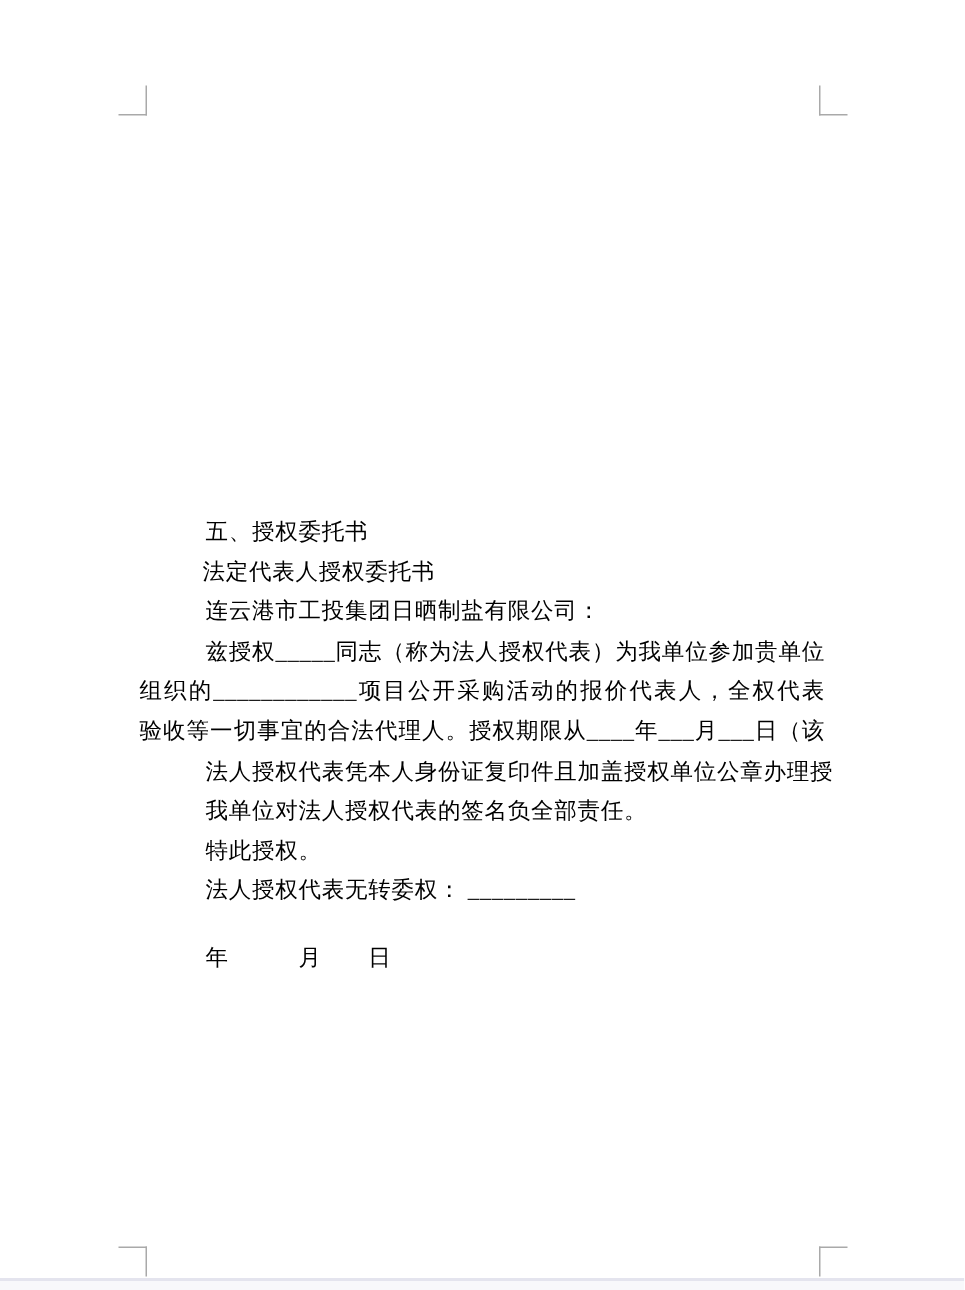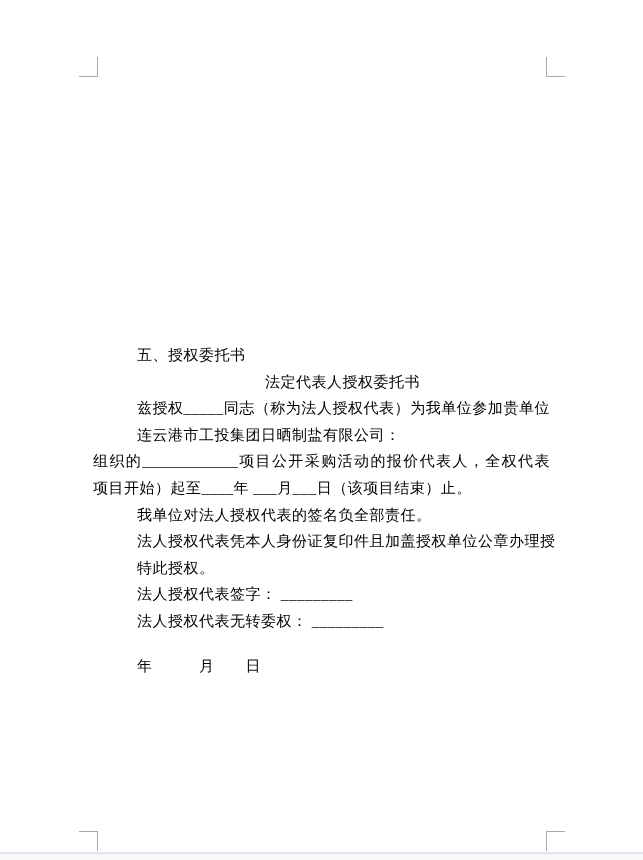--- a/index.html
+++ b/index.html
@@ -47,21 +47,21 @@
   }
   .line {
     height: 26.6px;
     line-height: 26.6px;
     font-size: 15px;
     letter-spacing: 0.5px;
     white-space: nowrap;
     color: #000000;
   }
   .indent { text-indent: 44px; }
-  .center-line { text-align: center; text-indent: 42px; }
+  .center-line { text-indent: 42px; }
   .justify {
     text-align: justify;
     text-align-last: justify;
     text-justify: inter-character;
   }
   .blank { height: 18px; }
 </style>
 </head>
 <body>
 
@@ -69,28 +69,27 @@
   <div class="page">
 
     <div class="crop crop-tl"></div>
     <div class="crop crop-tr"></div>
     <div class="crop crop-bl"></div>
     <div class="crop crop-br"></div>
 
     <div class="content">
       <div class="line indent">五、授权委托书</div>
       <div class="line center-line">法定代表人授权委托书</div>
+      <div class="line indent">连云港市工投集团日晒制盐有限公司：</div>
       <div class="line indent justify">兹授权_____同志（称为法人授权代表）为我单位参加贵单位</div>
-      <div class="line indent">连云港市工投集团日晒制盐有限公司：</div>
       <div class="line justify">组织的____________项目公开采购活动的报价代表人，全权代表</div>
-      <div class="line">项目开始）起至____年 ___月___日（该项目结束）止。</div>
+      <div class="line justify">验收等一切事宜的合法代理人。授权期限从____年___月___日（该</div>
+      <div class="line indent justify">法人授权代表凭本人身份证复印件且加盖授权单位公章办理授</div>
       <div class="line indent">我单位对法人授权代表的签名负全部责任。</div>
-      <div class="line indent justify">法人授权代表凭本人身份证复印件且加盖授权单位公章办理授</div>
       <div class="line indent">特此授权。</div>
-      <div class="line indent">法人授权代表签字： _________</div>
       <div class="line indent">法人授权代表无转委权： _________</div>
       <div class="line blank"></div>
       <div class="line indent">年　　　月　　日</div>
     </div>
   </div>
 
   <div class="outside-bottom"></div>
 </div>
 
 </body></html>

